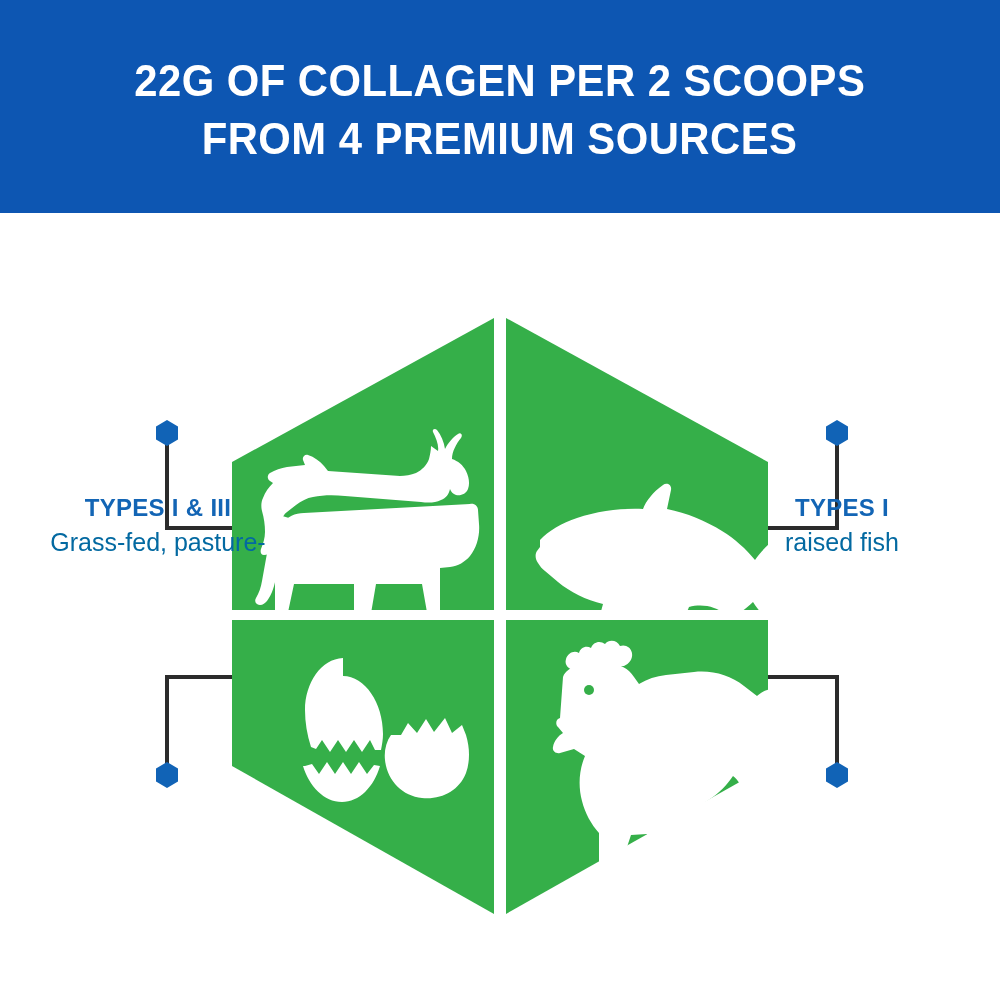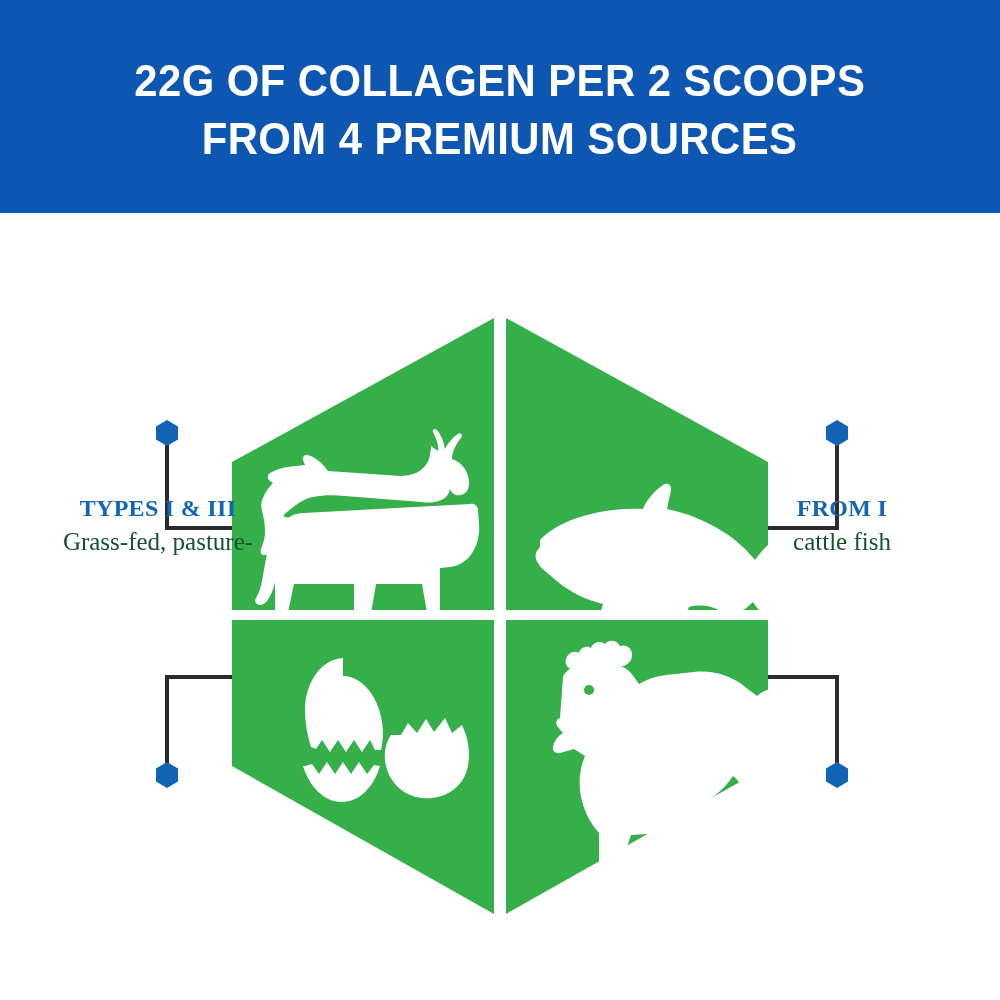--- a/index.html
+++ b/index.html
@@ -53,32 +53,31 @@
   #hex-svg {
     position: absolute;
     left: 0;
     top: 0;
   }
 
   
   .callout {
     position: absolute;
     width: 300px;
-    font-family: Liberation Serif, serif;
   }
   .callout .type-label {
     color: #1365b5;
     font-weight: bold;
     font-size: 24px;
     letter-spacing: 0.3px;
     line-height: 30px;
     margin: 0 0 3px 0;
   }
   .callout .desc-label {
-    color: #14532d;
+    color: #0369a1;
     font-size: 25px;
     line-height: 32px;
     margin: 0;
   }
 
   #callout-cattle  { left: 8px;  top: 280px; text-align: center; }
   #callout-fish    { left: 692px; top: 280px; text-align: center; }
 </style>
 </head>
 <body>
@@ -320,17 +319,17 @@
       </g>
     </g>
   </svg>
 
   <div class="callout" id="callout-cattle">
     <p class="type-label">TYPES I &amp; III</p>
     <p class="desc-label">Grass-fed, pasture-</p>
   </div>
 
   <div class="callout" id="callout-fish">
-    <p class="type-label">FROM I</p>
-    <p class="desc-label">cattle fish</p>
+    <p class="type-label">TYPES I</p>
+    <p class="desc-label">raised fish</p>
   </div>
 
 </div>
 
 </body></html>

